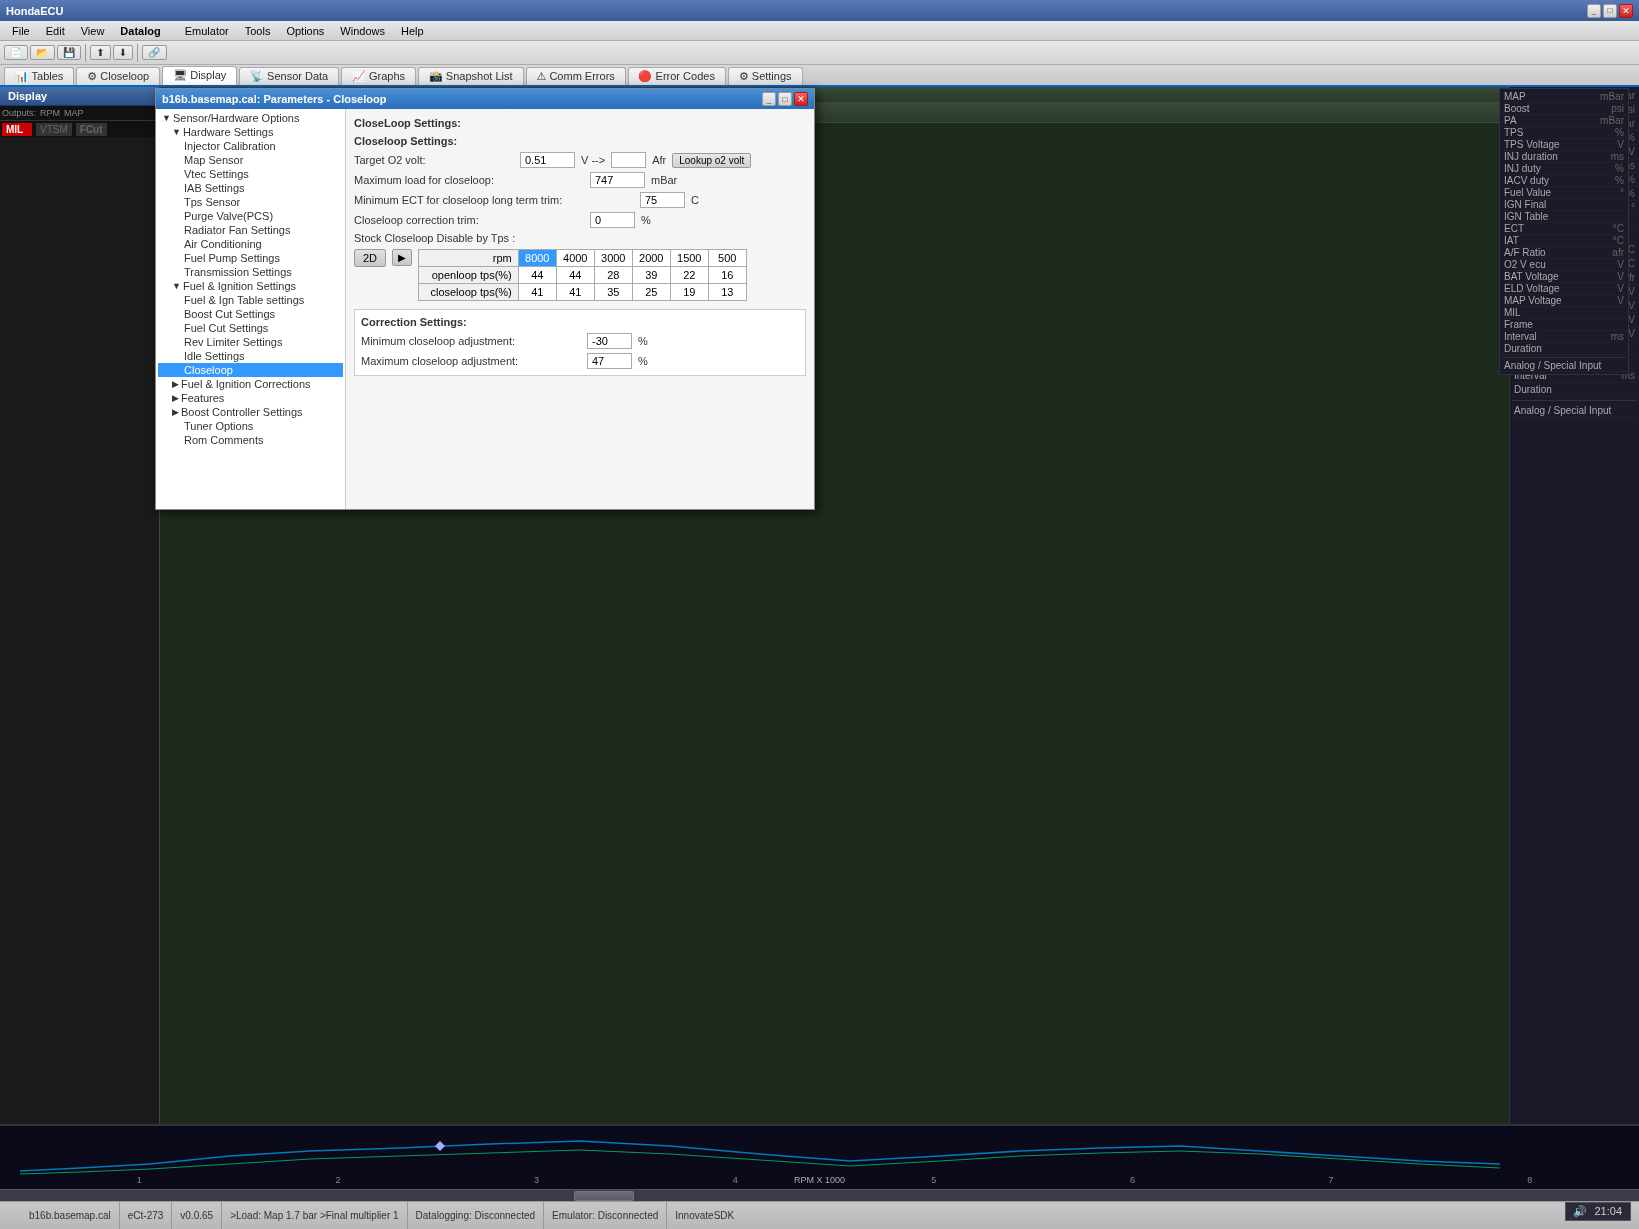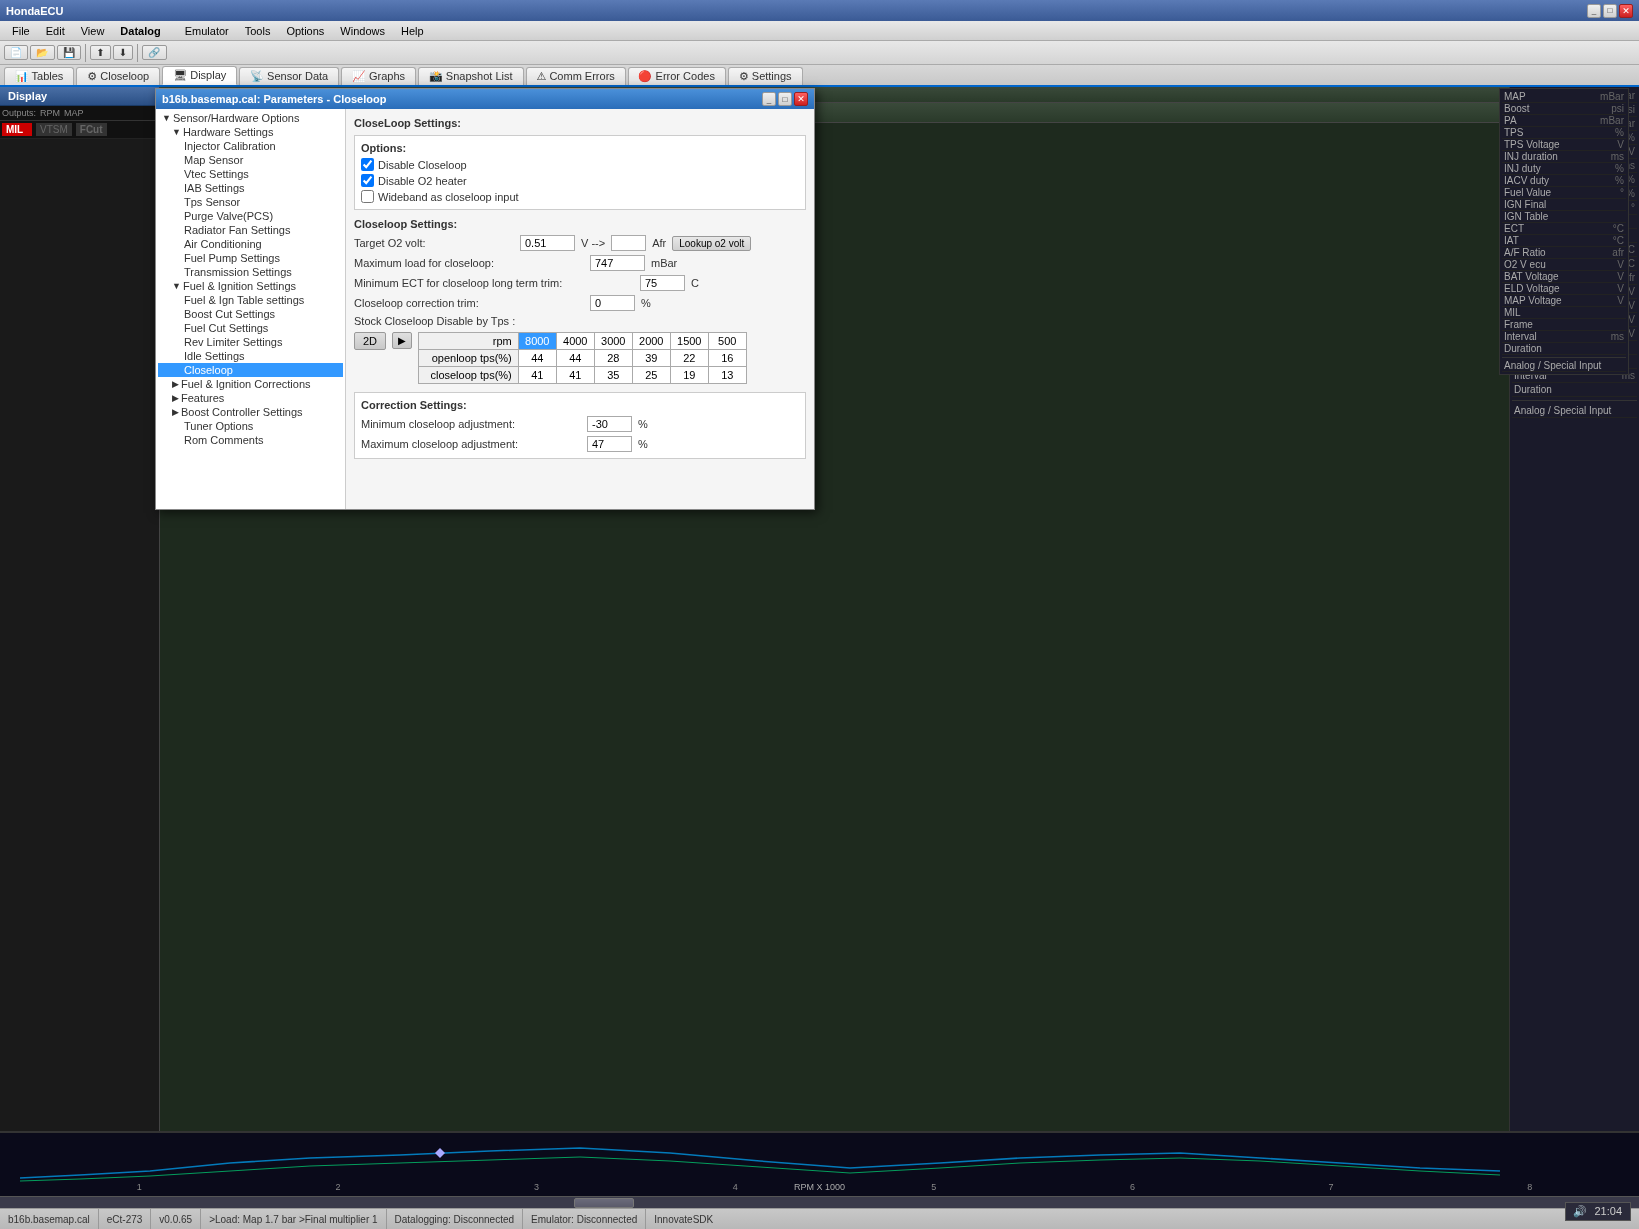--- a/index.html
+++ b/index.html
@@ -346,21 +346,21 @@
       </div>
       <div style="position:absolute;bottom:4px;left:50%;transform:translateX(-50%);">
         <span style="color:#aaa;font-size:9px;">RPM X 1000</span>
       </div>
     </div>
 
     <div style="height:12px;background:#3a3a4a;border-top:1px solid #555;">
       <div style="width:60px;height:10px;background:linear-gradient(to bottom,#6a6a7a,#5a5a6a);border:1px solid #777;position:relative;top:1px;left:35%;border-radius:2px;cursor:pointer;"></div>
     </div>
 
-    <div style="background:linear-gradient(to bottom,#c8c8c8,#b8b8b8);height:21px;display:flex;align-items:center;border-top:1px solid #999;">
+    <div style="background:linear-gradient(to bottom,#c8c8c8,#b8b8b8);height:28px;display:flex;align-items:center;border-top:1px solid #999;padding-left:21px;">
       <span style="padding:0 8px;border-right:1px solid #999;font-size:10px;color:#333;height:100%;display:flex;align-items:center;">b16b.basemap.cal</span>
       <span style="padding:0 8px;border-right:1px solid #999;font-size:10px;color:#333;height:100%;display:flex;align-items:center;">eCt-273</span>
       <span style="padding:0 8px;border-right:1px solid #999;font-size:10px;color:#333;height:100%;display:flex;align-items:center;">v0.0.65</span>
       <span style="padding:0 8px;border-right:1px solid #999;font-size:10px;color:#333;height:100%;display:flex;align-items:center;">&gt;Load: Map 1.7 bar &gt;Final multiplier 1</span>
       <span style="padding:0 8px;border-right:1px solid #999;font-size:10px;color:#333;height:100%;display:flex;align-items:center;">Datalogging: Disconnected</span>
       <span style="padding:0 8px;border-right:1px solid #999;font-size:10px;color:#333;height:100%;display:flex;align-items:center;">Emulator: Disconnected</span>
       <span style="padding:0 8px;font-size:10px;color:#333;height:100%;display:flex;align-items:center;">InnovateSDK</span>
     </div>
 
   </div>
@@ -425,35 +425,20 @@
           <span>Boost Controller Settings</span>
         </div>
         <div style="padding:1px 4px 1px 26px;font-size:11px;color:#333;cursor:pointer;">Tuner Options</div>
         <div style="padding:1px 4px 1px 26px;font-size:11px;color:#333;cursor:pointer;">Rom Comments</div>
       </div>
 
       <div style="flex:1;padding:8px;background:#f5f5f5;overflow-y:auto;">
 
         <div style="font-size:11px;font-weight:bold;color:#333;margin-bottom:6px;">CloseLoop Settings:</div>
 
-        <div style="border:1px solid #ccc;background:white;padding:6px;margin-bottom:8px;">
-          <div style="font-size:11px;font-weight:bold;color:#333;margin-bottom:4px;">Options:</div>
-          <div style="display:flex;align-items:center;margin-bottom:3px;">
-            <input type="checkbox" checked="" style="margin-right: 4px;">
-            <span style="font-size:11px;color:#333;">Disable Closeloop</span>
-          </div>
-          <div style="display:flex;align-items:center;margin-bottom:3px;">
-            <input type="checkbox" checked="" style="margin-right: 4px;">
-            <span style="font-size:11px;color:#333;">Disable O2 heater</span>
-          </div>
-          <div style="display:flex;align-items:center;">
-            <input type="checkbox" style="margin-right: 4px;">
-            <span style="font-size:11px;color:#333;">Wideband as closeloop input</span>
-          </div>
-        </div>
 
         <div style="font-size:11px;font-weight:bold;color:#333;margin-bottom:5px;">Closeloop Settings:</div>
 
         <div style="display:flex;align-items:center;margin-bottom:4px;gap:6px;">
           <span style="font-size:11px;color:#333;min-width:160px;">Target O2 volt:</span>
           <input type="text" style="border: 1px solid rgb(170, 170, 170); background: white; padding: 1px 4px; font-size: 11px; width: 55px;" value="0.51">
           <span style="font-size:11px;color:#333;">V --&gt;</span>
           <input type="text" style="border: 1px solid rgb(170, 170, 170); background: white; padding: 1px 4px; font-size: 11px; width: 35px;">
           <span style="font-size:11px;color:#333;">Afr</span>
           <button style="background:linear-gradient(to bottom,#e8e8e8,#d0d0d0);border:1px solid #999;padding:1px 6px;font-size:10px;cursor:pointer;border-radius:2px;">Lookup o2 volt</button>

